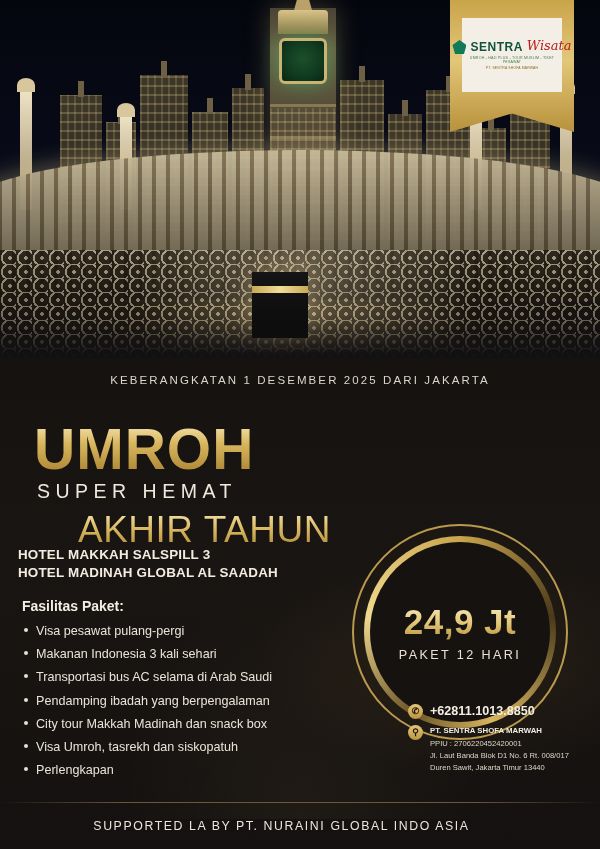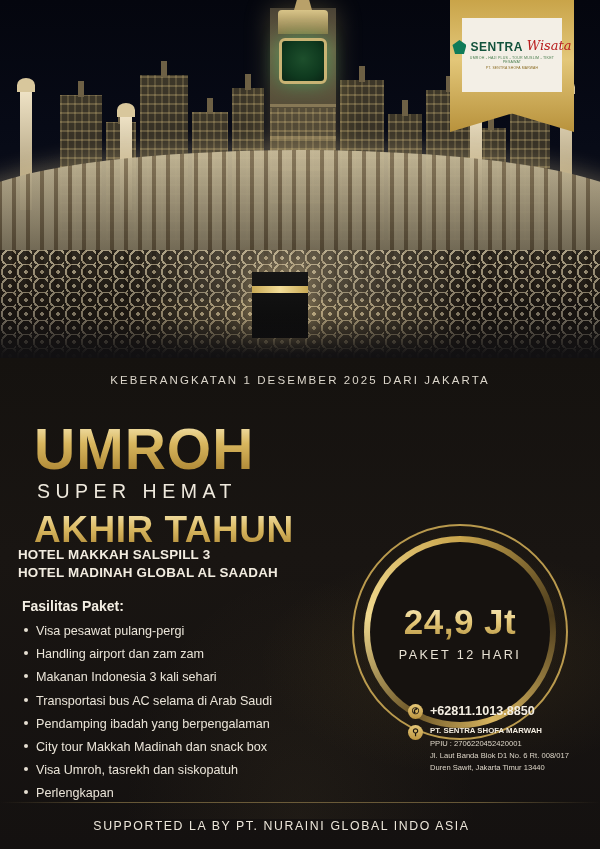--- a/index.html
+++ b/index.html
@@ -190,23 +190,23 @@
   .h-umroh {
     font-size: 57px; font-weight: 800; letter-spacing: 1px; line-height: .95;
     background: linear-gradient(180deg,#f6e7b4 0%, #d8b65e 40%, #a8812f 100%);
     -webkit-background-clip: text; background-clip: text; color: transparent;
   }
   .h-super {
     font-size: 19.5px; letter-spacing: 5.5px; color: #efe9dd; font-weight: 400;
     margin-top: 4px; margin-left: 3px;
   }
   .h-akhir {
-    font-size: 37px; font-weight: 700; letter-spacing: .5px; margin-top: 6px;
+    font-size: 37px; font-weight: 400; letter-spacing: .5px; margin-top: 6px;
     background: linear-gradient(180deg,#f7e9b9 0%, #dcbb64 45%, #a9822f 100%);
-    -webkit-background-clip: text; background-clip: text; color: transparent;
+    -webkit-background-clip: text; background-clip: text; color: transparent; margin-left: 44px;
   }
 
   .hotel {
     position: absolute; top: 188px; left: 18px;
     color: #f2ece0; font-size: 13.4px; font-weight: 700; line-height: 1.35;
     letter-spacing: .2px;
   }
 
   .fasilitas-title {
     position: absolute; top: 240px; left: 22px;
@@ -360,21 +360,20 @@
     </div>
 
     <div class="hotel">
       <div>HOTEL MAKKAH SALSPILL 3</div>
       <div>HOTEL MADINAH GLOBAL AL SAADAH</div>
     </div>
 
     <div class="fasilitas-title">Fasilitas Paket:</div>
     <ul class="fas-list">
       <li>Visa pesawat pulang-pergi</li>
-      <li>Handling airport dan zam zam</li>
       <li>Makanan Indonesia 3 kali sehari</li>
       <li>Transportasi bus AC selama di Arab Saudi</li>
       <li>Pendamping ibadah yang berpengalaman</li>
       <li>City tour Makkah Madinah dan snack box</li>
       <li>Visa Umroh, tasrekh dan siskopatuh</li>
       <li>Perlengkapan</li>
     </ul>
 
     <div class="circle-outer"></div>
     <div class="circle-inner">

